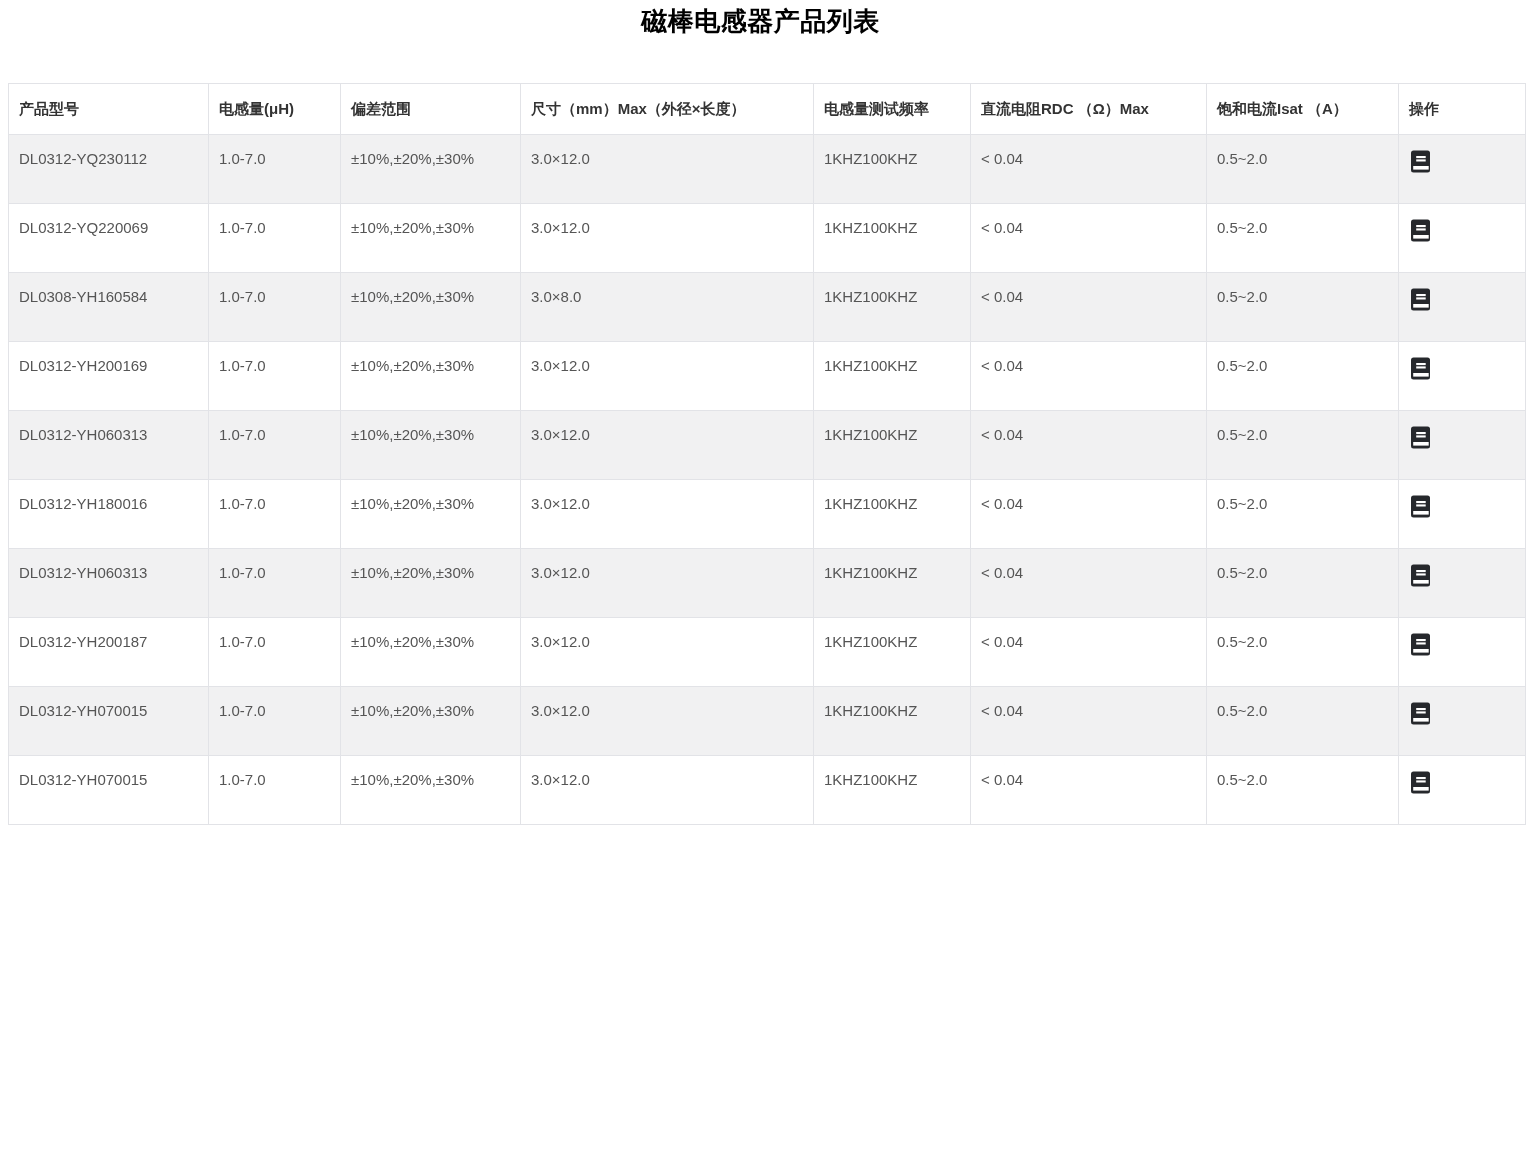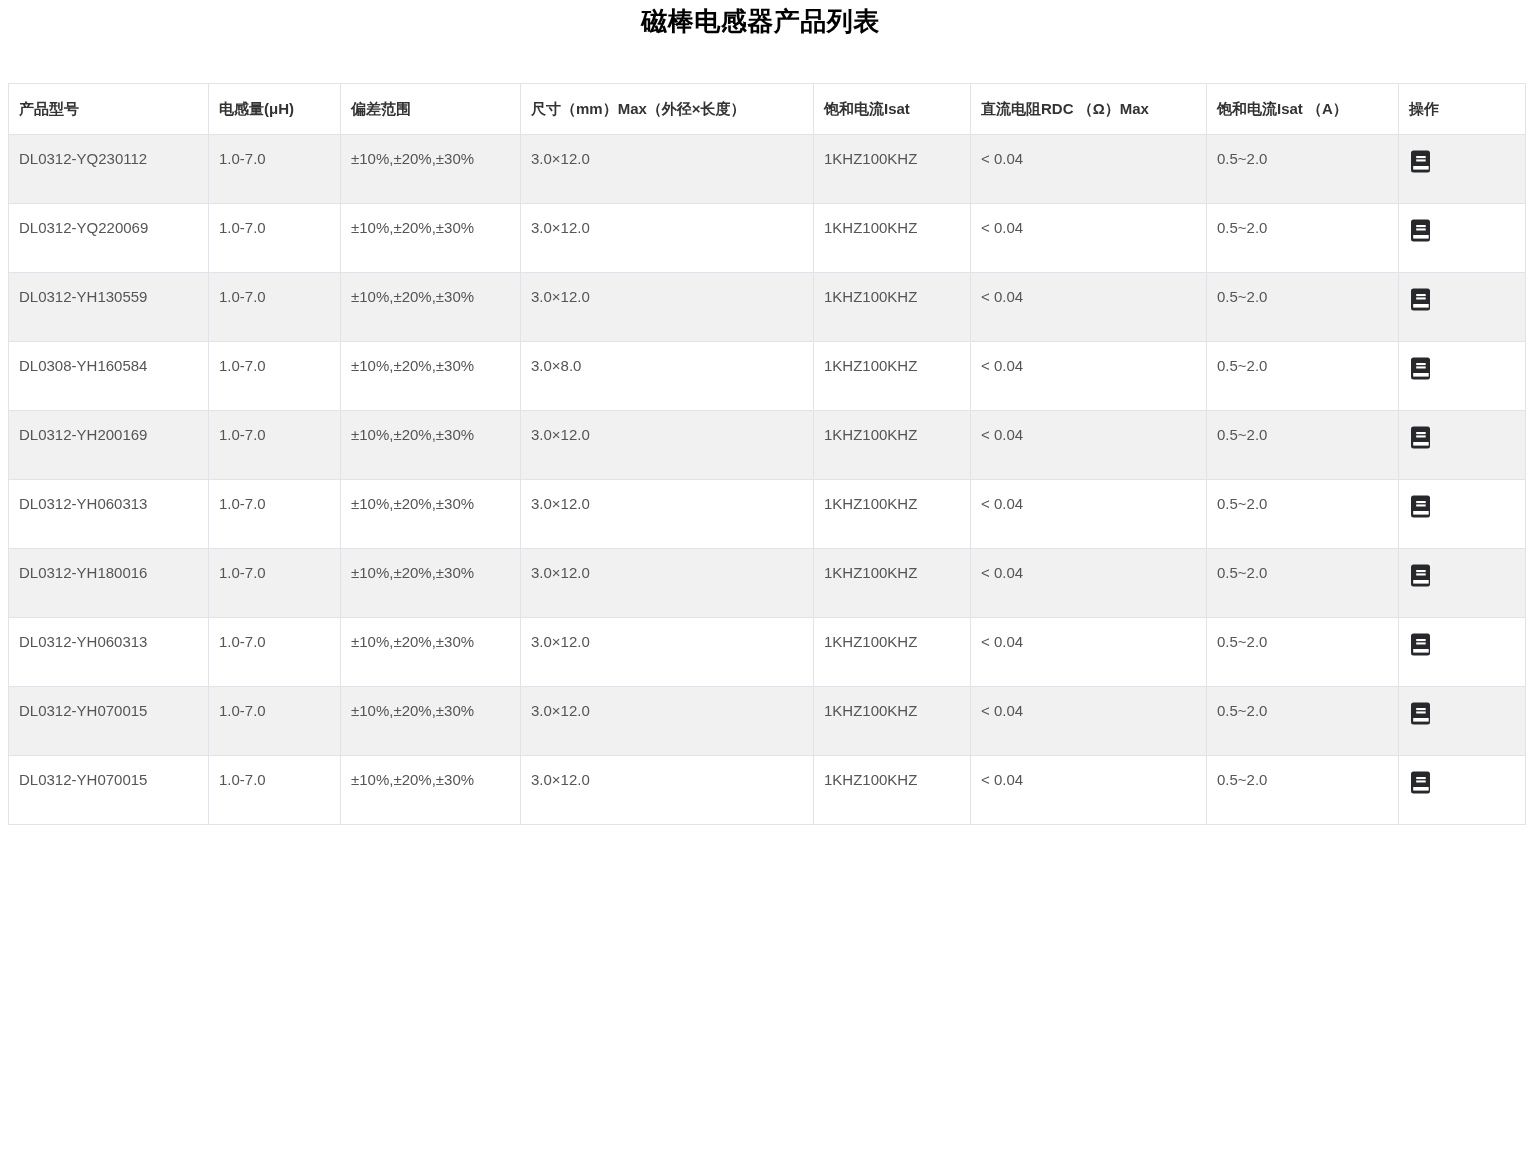--- a/index.html
+++ b/index.html
@@ -84,21 +84,21 @@
         <col style="width:236px">
         <col style="width:192px">
         <col style="width:127px">
     </colgroup>
     <thead>
       <tr>
         <th>产品型号</th>
         <th>电感量(μH)</th>
         <th>偏差范围</th>
         <th>尺寸（mm）Max（外径×长度）</th>
-        <th>饱和电流Isat</th>
+        <th>电感量测试频率</th>
         <th>直流电阻RDC （Ω）Max</th>
         <th>饱和电流Isat （A）</th>
         <th>操作</th>
       </tr>
     </thead>
     <tbody>
         <tr>
           <td>DL0312-YQ230112</td>
           <td>1.0-7.0</td>
           <td>±10%,±20%,±30%</td>
@@ -122,35 +122,20 @@
           <td>&lt; 0.04</td>
           <td>0.5~2.0</td>
           <td class="cell-action"><span class="action-btn"><svg width="23" height="23" viewBox="0 0 23 23">
                 <rect x="2" y="0.5" width="19" height="22" rx="2.5" fill="#26282c"></rect>
                 <rect x="7.2" y="6" width="9.5" height="2.1" fill="#ffffff"></rect>
                 <rect x="7.2" y="9.4" width="9.5" height="2.1" fill="#ffffff"></rect>
                 <rect x="4.2" y="16" width="15.5" height="3.6" fill="#ffffff"></rect>
               </svg></span></td>
         </tr>
         <tr>
-          <td>DL0312-YH130559</td>
-          <td>1.0-7.0</td>
-          <td>±10%,±20%,±30%</td>
-          <td>3.0×12.0</td>
-          <td>1KHZ100KHZ</td>
-          <td>&lt; 0.04</td>
-          <td>0.5~2.0</td>
-          <td class="cell-action"><span class="action-btn"><svg width="23" height="23" viewBox="0 0 23 23">
-                <rect x="2" y="0.5" width="19" height="22" rx="2.5" fill="#26282c"></rect>
-                <rect x="7.2" y="6" width="9.5" height="2.1" fill="#ffffff"></rect>
-                <rect x="7.2" y="9.4" width="9.5" height="2.1" fill="#ffffff"></rect>
-                <rect x="4.2" y="16" width="15.5" height="3.6" fill="#ffffff"></rect>
-              </svg></span></td>
-        </tr>
-        <tr>
           <td>DL0308-YH160584</td>
           <td>1.0-7.0</td>
           <td>±10%,±20%,±30%</td>
           <td>3.0×8.0</td>
           <td>1KHZ100KHZ</td>
           <td>&lt; 0.04</td>
           <td>0.5~2.0</td>
           <td class="cell-action"><span class="action-btn"><svg width="23" height="23" viewBox="0 0 23 23">
                 <rect x="2" y="0.5" width="19" height="22" rx="2.5" fill="#26282c"></rect>
                 <rect x="7.2" y="6" width="9.5" height="2.1" fill="#ffffff"></rect>
@@ -198,20 +183,35 @@
           <td>0.5~2.0</td>
           <td class="cell-action"><span class="action-btn"><svg width="23" height="23" viewBox="0 0 23 23">
                 <rect x="2" y="0.5" width="19" height="22" rx="2.5" fill="#26282c"></rect>
                 <rect x="7.2" y="6" width="9.5" height="2.1" fill="#ffffff"></rect>
                 <rect x="7.2" y="9.4" width="9.5" height="2.1" fill="#ffffff"></rect>
                 <rect x="4.2" y="16" width="15.5" height="3.6" fill="#ffffff"></rect>
               </svg></span></td>
         </tr>
         <tr>
           <td>DL0312-YH060313</td>
+          <td>1.0-7.0</td>
+          <td>±10%,±20%,±30%</td>
+          <td>3.0×12.0</td>
+          <td>1KHZ100KHZ</td>
+          <td>&lt; 0.04</td>
+          <td>0.5~2.0</td>
+          <td class="cell-action"><span class="action-btn"><svg width="23" height="23" viewBox="0 0 23 23">
+                <rect x="2" y="0.5" width="19" height="22" rx="2.5" fill="#26282c"></rect>
+                <rect x="7.2" y="6" width="9.5" height="2.1" fill="#ffffff"></rect>
+                <rect x="7.2" y="9.4" width="9.5" height="2.1" fill="#ffffff"></rect>
+                <rect x="4.2" y="16" width="15.5" height="3.6" fill="#ffffff"></rect>
+              </svg></span></td>
+        </tr>
+        <tr>
+          <td>DL0312-YH200187</td>
           <td>1.0-7.0</td>
           <td>±10%,±20%,±30%</td>
           <td>3.0×12.0</td>
           <td>1KHZ100KHZ</td>
           <td>&lt; 0.04</td>
           <td>0.5~2.0</td>
           <td class="cell-action"><span class="action-btn"><svg width="23" height="23" viewBox="0 0 23 23">
                 <rect x="2" y="0.5" width="19" height="22" rx="2.5" fill="#26282c"></rect>
                 <rect x="7.2" y="6" width="9.5" height="2.1" fill="#ffffff"></rect>
                 <rect x="7.2" y="9.4" width="9.5" height="2.1" fill="#ffffff"></rect>

